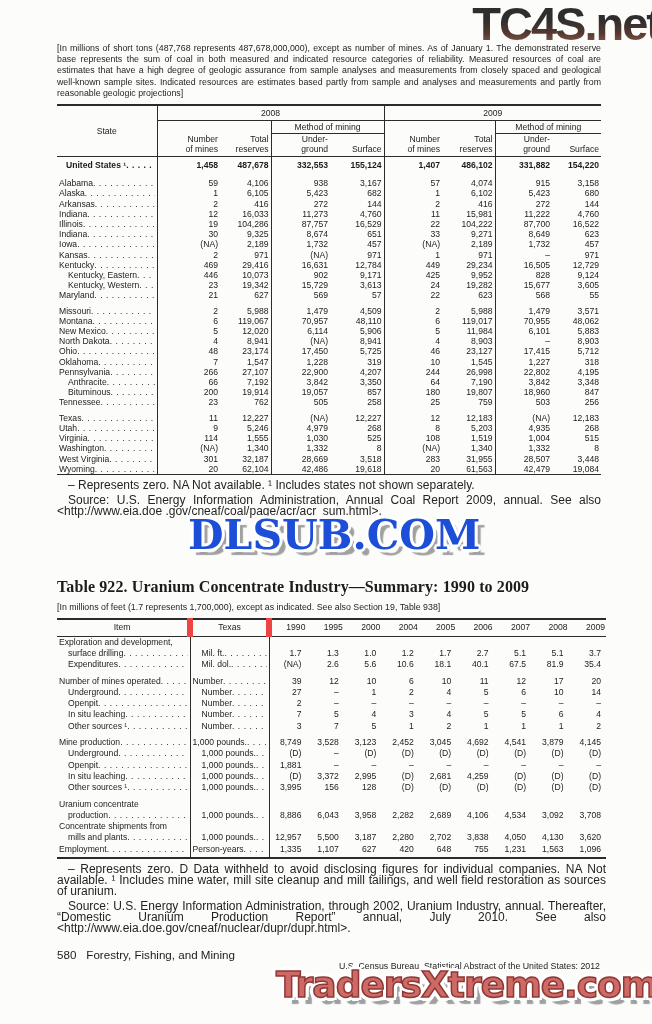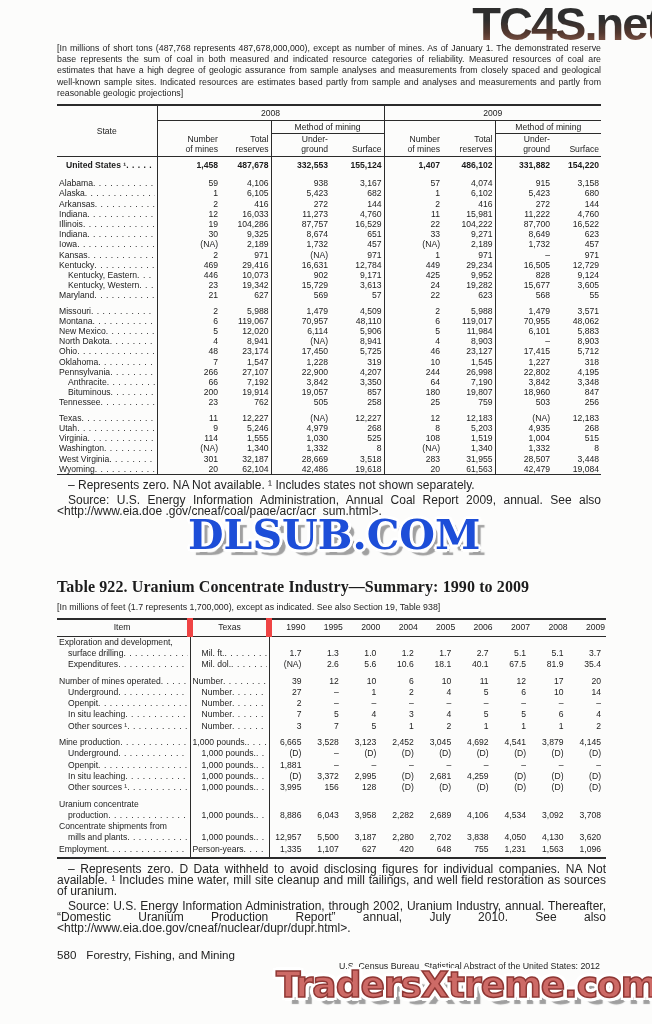--- a/index.html
+++ b/index.html
@@ -807,21 +807,21 @@
                 <span class="t">Mine production</span>
                 <span class="dots"></span>
               </div>
             </td>
             <td>
               <div class="lw">
                 <span class="t">1,000 pounds.</span>
                 <span class="dots"></span>
               </div>
             </td>
-            <td class="num">6,665</td>
+            <td class="num">8,749</td>
             <td class="num">3,528</td>
             <td class="num">3,123</td>
             <td class="num">2,452</td>
             <td class="num">3,045</td>
             <td class="num">4,692</td>
             <td class="num">4,541</td>
             <td class="num">3,879</td>
             <td class="num">4,145</td>
           </tr>
           <tr class="ind">

